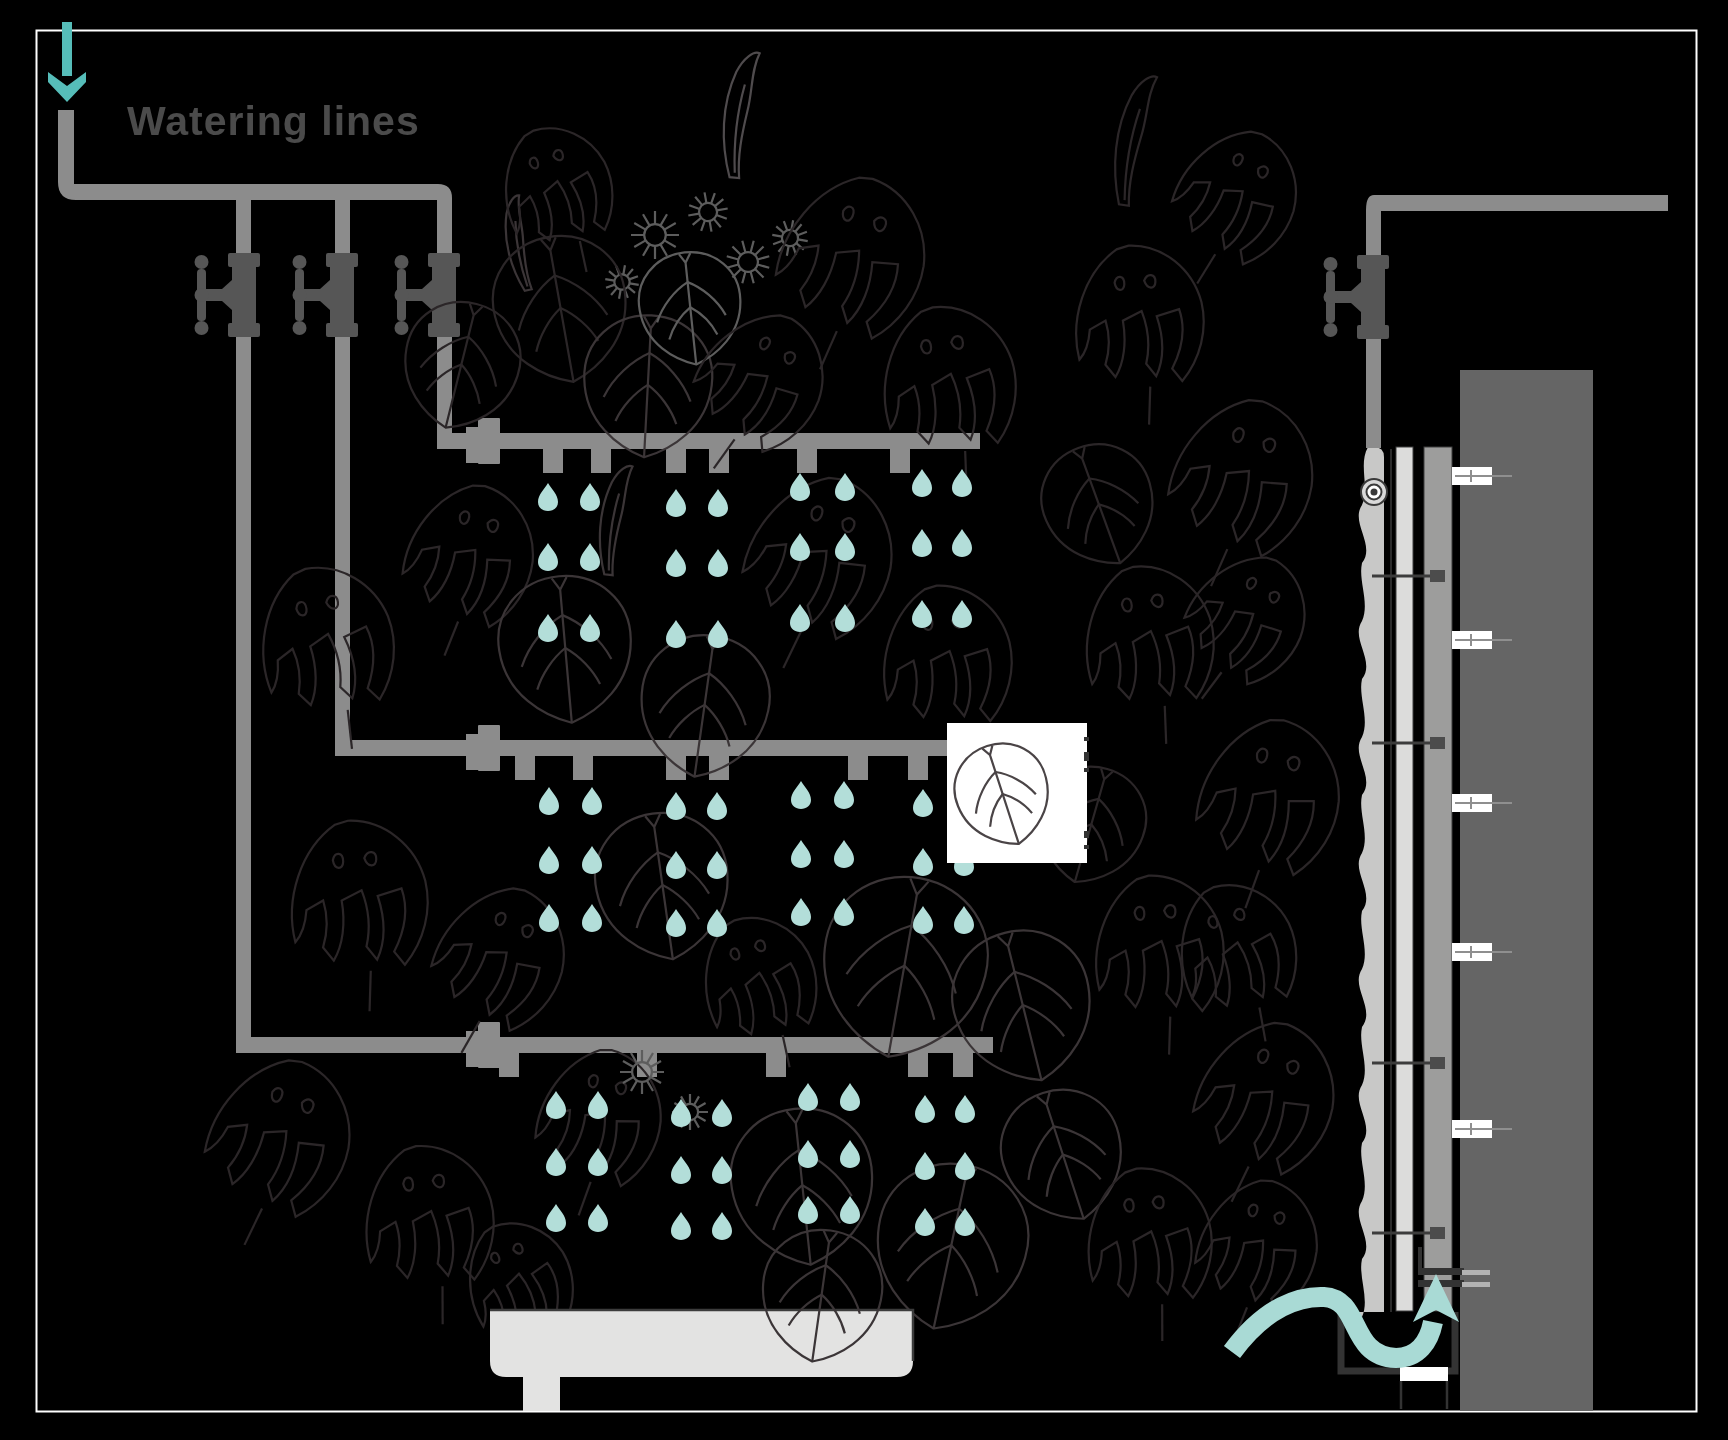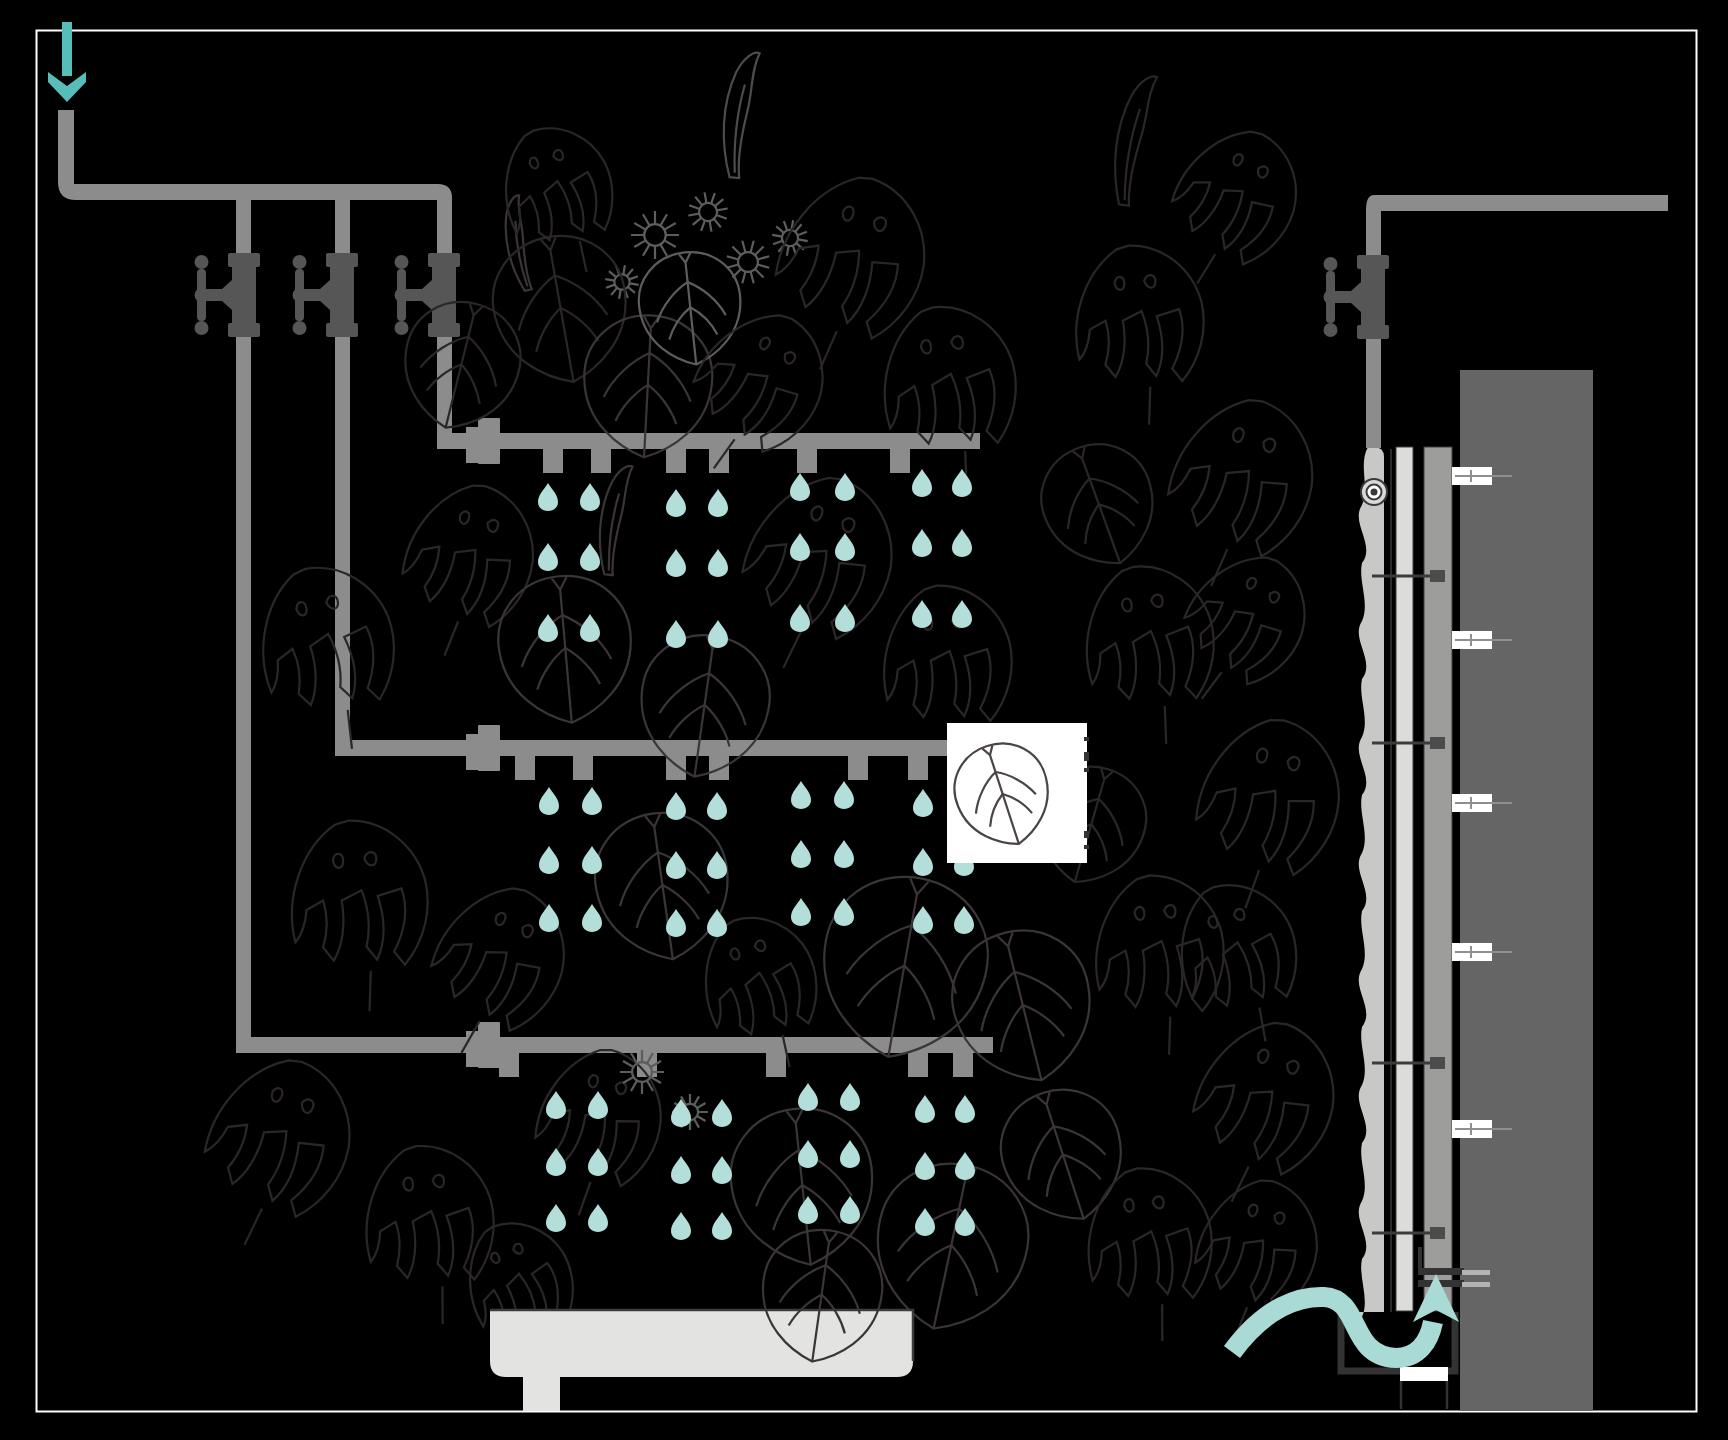--- a/index.html
+++ b/index.html
@@ -320,13 +320,14 @@
       </g>
     <g id="L-arrows">
         <g>
           <rect x="62" y="22" width="10" height="54" fill="#56bdb9"></rect>
           <path d="M48 72 L67 86 L86 72 L86 82 L67 102 L48 82 Z" fill="#56bdb9"></path>
         </g>
         <path d="M1232 1352 C1266 1306 1300 1296 1324 1297 C1362 1299 1348 1356 1396 1358 C1418 1358 1429 1342 1433 1322" stroke="#a9dad5" stroke-width="20" fill="none"></path>
         <path d="M1413 1322 L1436 1274 L1459 1322 L1436 1310 Z" fill="#a9dad5"></path>
       </g>
   </svg>
+  <div id="title-label">Watering lines</div>
 </div>
 
 </body></html>

